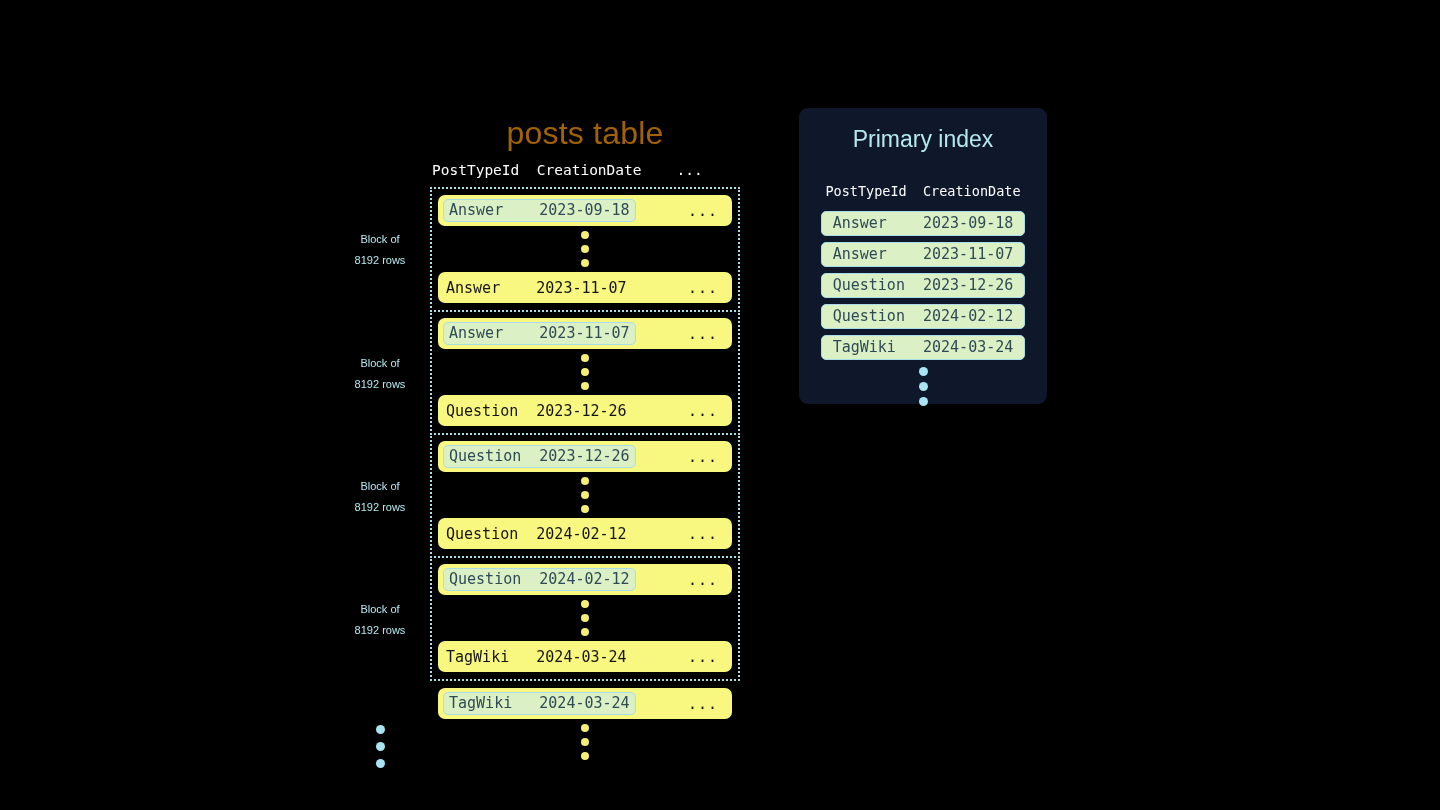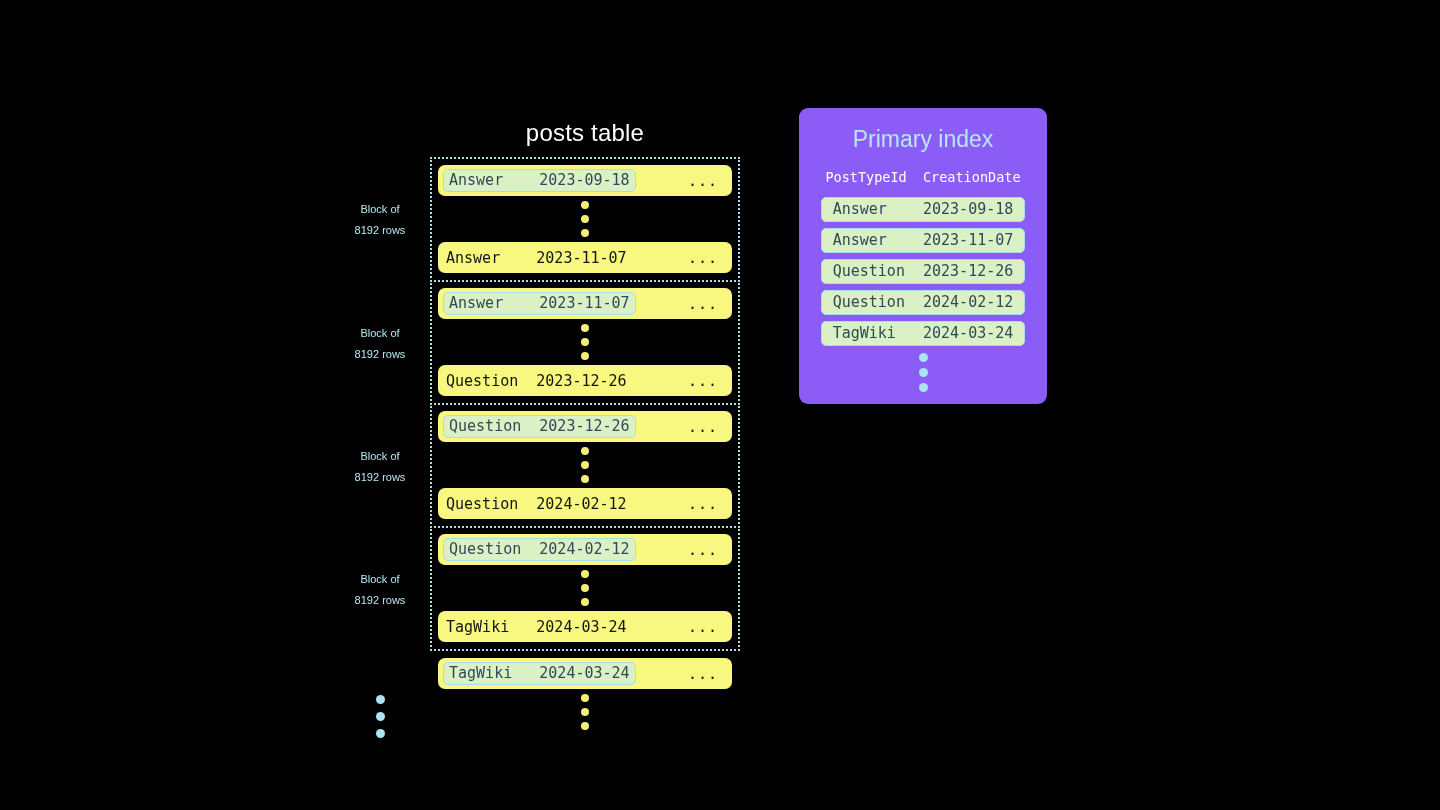--- a/index.html
+++ b/index.html
@@ -7,21 +7,21 @@
     width:1440px;height:810px;overflow:hidden;position:relative;
     font-family:"Liberation Sans",sans-serif;
     -webkit-font-smoothing:antialiased;
   }
 
   
   #posts-table{
     position:absolute; left:330px; top:118px; width:410px;
   }
   .table-title{
-    color:#ffffff; font-size:24px; text-align:center;
+    color:#a16207; font-size:32px; text-align:center;
     margin-left:100px; line-height:30px; letter-spacing:.2px;
   }
   .col-headers{
     position:relative; margin-left:102px; margin-top:14px;
     font-family:"DejaVu Sans Mono","Liberation Mono",monospace;
     font-size:14.5px; color:#ffffff; white-space:pre;
     letter-spacing:0px;
   }
 
   .blocks-wrap{ position:relative; margin-top:9px; }
@@ -90,30 +90,30 @@
     display:flex;flex-direction:column;align-items:center;justify-content:center;gap:8px;
     padding-top:6px;
   }
   .tail-dots-left i{display:block;width:9px;height:9px;border-radius:50%;background:#a9e4f2;}
   .tail-dots-mid{flex:1 1 auto;padding:0 8px;box-sizing:border-box;}
 
   
   #primary-index{
     position:absolute; left:799px; top:108px;
     width:248px; height:296px;
-    background:#8b5cf6; border-radius:9px;
+    background:#0f172a; border-radius:9px;
     box-sizing:border-box; padding:16px 22px;
   }
   .pi-title{
     color:#b5e8f0; font-size:23px; text-align:center; line-height:30px;
   }
   .pi-headers{
     font-family:"DejaVu Sans Mono","Liberation Mono",monospace;
     font-size:13.5px; color:#ffffff; white-space:pre;
-    text-align:center; margin-top:15px;
+    text-align:center; margin-top:29px;
   }
   .pi-rows{ margin-top:12px; display:flex; flex-direction:column; gap:6px; }
   .pi-row{
     background:#dbf0c4;
     border:1.5px solid #a9dde8;
     border-radius:5px;
     font-family:"DejaVu Sans Mono","Liberation Mono",monospace;
     font-size:15px; color:#2f4a57; white-space:pre;
     padding:2px 5px 3px 5px;
     text-align:center;
@@ -124,20 +124,21 @@
   }
   .pi-vdots i{display:block;width:9px;height:9px;border-radius:50%;background:#a9e4f2;}
 </style>
 </head>
 <body>
 
 <div id="posts-table">
 
   <div class="table-title">posts table</div>
 
+  <div class="col-headers">PostTypeId  CreationDate    ...</div>
 
   <div class="blocks-wrap">
 
     <div class="block-row">
       <div class="block-label">Block of
 8192 rows</div>
       <div class="block-box">
         <div class="row hl">
           <span class="cells">Answer    2023-09-18</span>
           <span class="dots">...</span>

